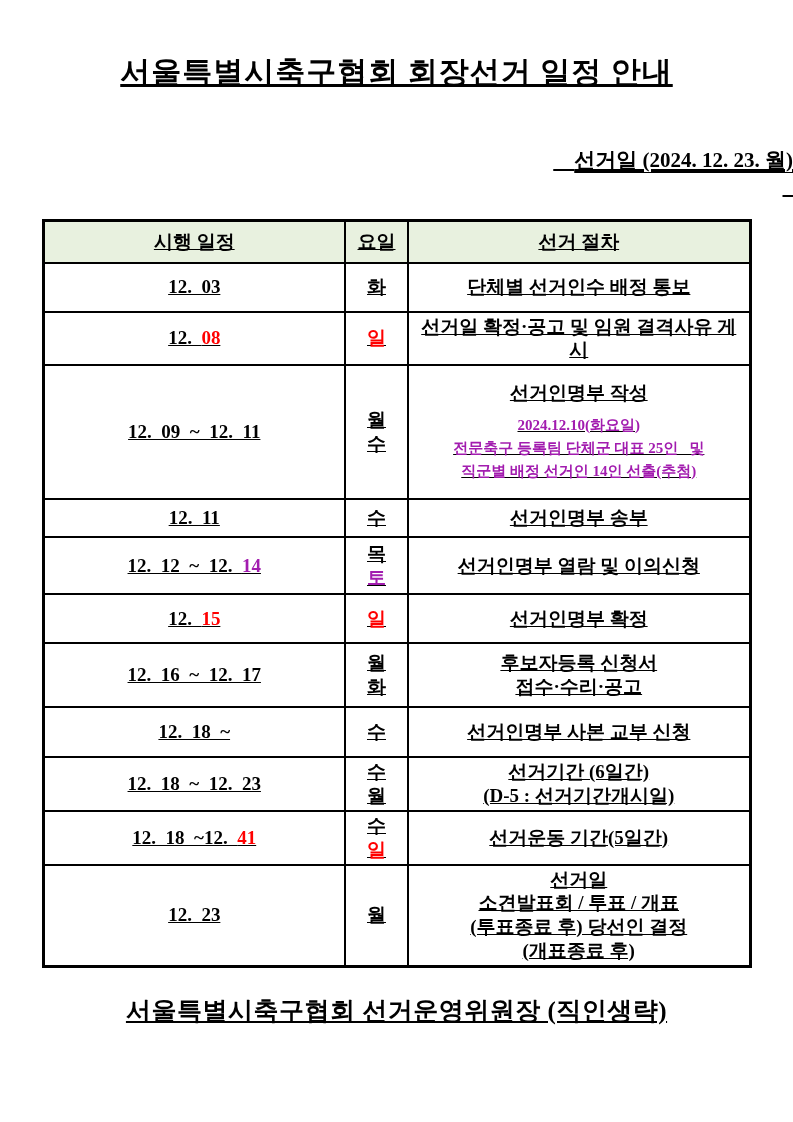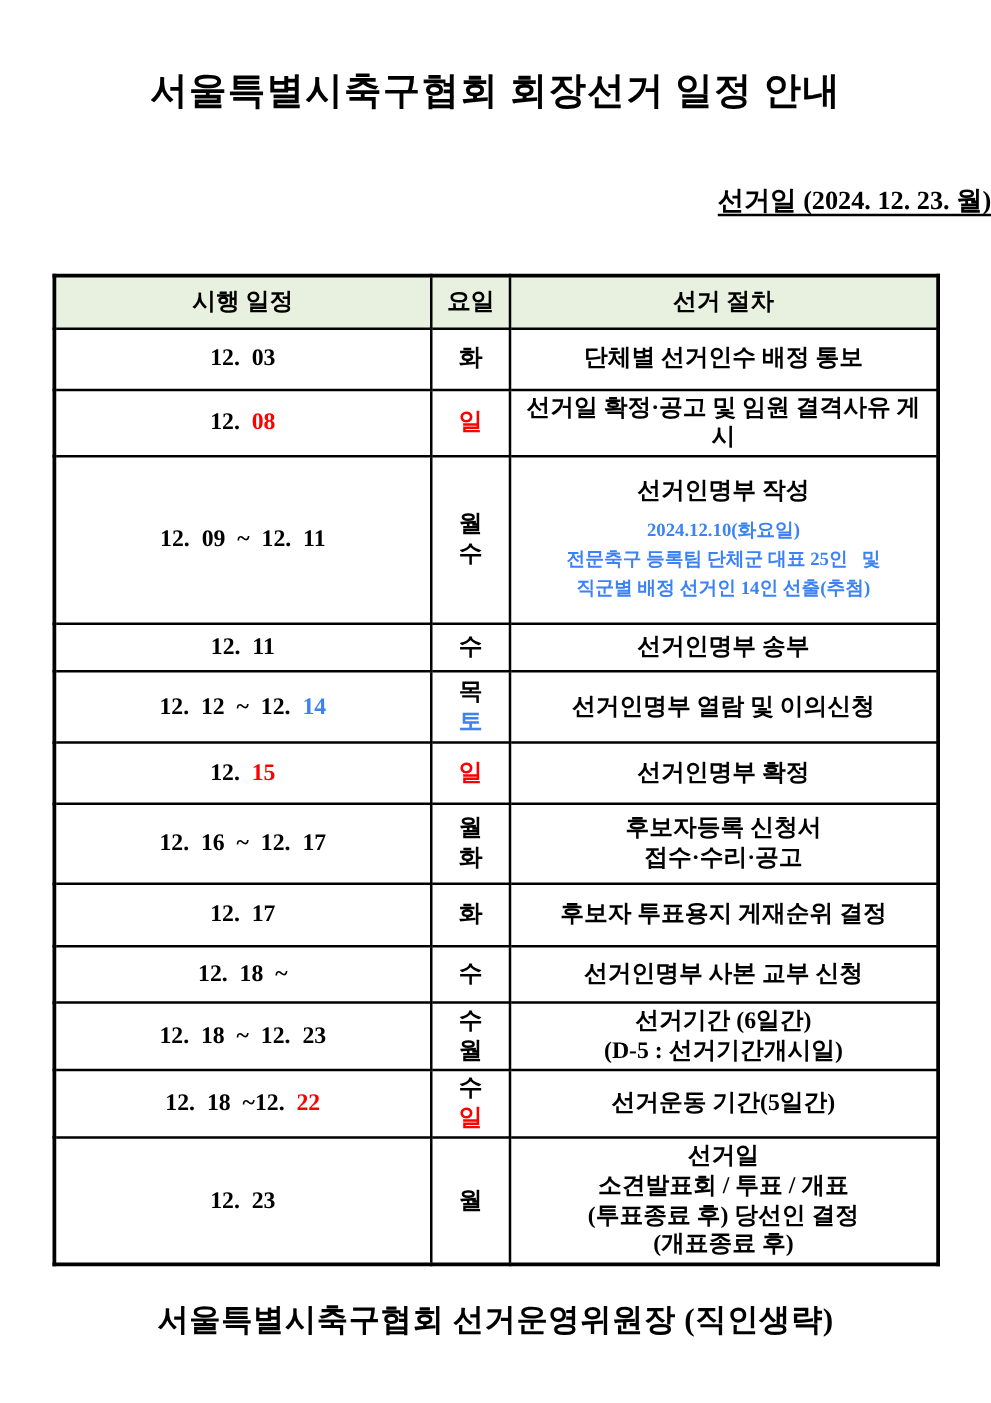--- a/index.html
+++ b/index.html
@@ -2,21 +2,21 @@
 <html><head>
 <meta charset="utf-8">
 <style>
   html,body{margin:0;padding:0;background:#fff;}
   body{
     width:793px;height:1122px;
     font-family:"Liberation Serif","DejaVu Serif",serif;
     color:#000;
     -webkit-font-smoothing:antialiased;
   }
-  .page{position:relative;width:793px;height:1122px;overflow:hidden;}
+  .page{position:relative;width:793px;height:1122px;overflow:hidden;text-decoration:underline;}
 
   .title{
     margin:0;padding-top:52px;
     text-align:center;
     font-size:30px;font-weight:700;
     letter-spacing:1px;
     white-space:pre-wrap;
   }
   .subtitle{
     margin:0;padding-top:28px;
@@ -59,21 +59,21 @@
   tbody tr:nth-child(6){height:49px;}
   tbody tr:nth-child(7){height:64px;}
   tbody tr:nth-child(8){height:50px;}
   tbody tr:nth-child(9){height:45px;}
   tbody tr:nth-child(10){height:54px;}
   tbody tr:nth-child(11){height:54px;}
   tbody tr:nth-child(12){height:95px;}
   td.day{line-height:1.15;}
 
   [data-color="red"]{color:#FF0000;}
-  [data-color="blue"]{color:#3b82f6;}
+  [data-color="blue"]{color:#a21caf;}
 
   .note{
     display:block;
     margin-top:9px;
     font-size:15px;
     line-height:1.55;
   }
 
   .footer-date{
     margin-top:22px;
@@ -156,42 +156,37 @@
       </tr>
 
       <tr>
         <td class="date"><span data-color="black">12.  16  ~  12.  17</span></td>
         <td class="day"><span data-color="black">월
 화</span></td>
         <td class="proc"><span data-color="black">후보자등록 신청서
 접수·수리·공고</span></td>
       </tr>
 
-      <tr>
-        <td class="date"><span data-color="black">12.  17</span></td>
-        <td class="day"><span data-color="black">화</span></td>
-        <td class="proc"><span data-color="black">후보자 투표용지 게재순위 결정</span></td>
-      </tr>
 
       <tr>
         <td class="date"><span data-color="black">12.  18  ~</span></td>
         <td class="day"><span data-color="black">수</span></td>
         <td class="proc"><span data-color="black">선거인명부 사본 교부 신청</span></td>
       </tr>
 
       <tr>
         <td class="date"><span data-color="black">12.  18  ~  12.  23</span></td>
         <td class="day"><span data-color="black">수
 월</span></td>
         <td class="proc"><span data-color="black">선거기간 (6일간)
 (D-5 : 선거기간개시일)</span></td>
       </tr>
 
       <tr>
-        <td class="date"><span data-color="black">12.  18  ~12.  </span><span data-color="red">22</span></td>
+        <td class="date"><span data-color="black">12.  18  ~12.  </span><span data-color="red">41</span></td>
         <td class="day"><span data-color="black">수
 </span><span data-color="red">일</span></td>
         <td class="proc"><span data-color="black">선거운동 기간(5일간)</span></td>
       </tr>
 
       <tr>
         <td class="date"><span data-color="black">12.  23</span></td>
         <td class="day"><span data-color="black">월</span></td>
         <td class="proc"><span data-color="black">선거일
 소견발표회 / 투표 / 개표

